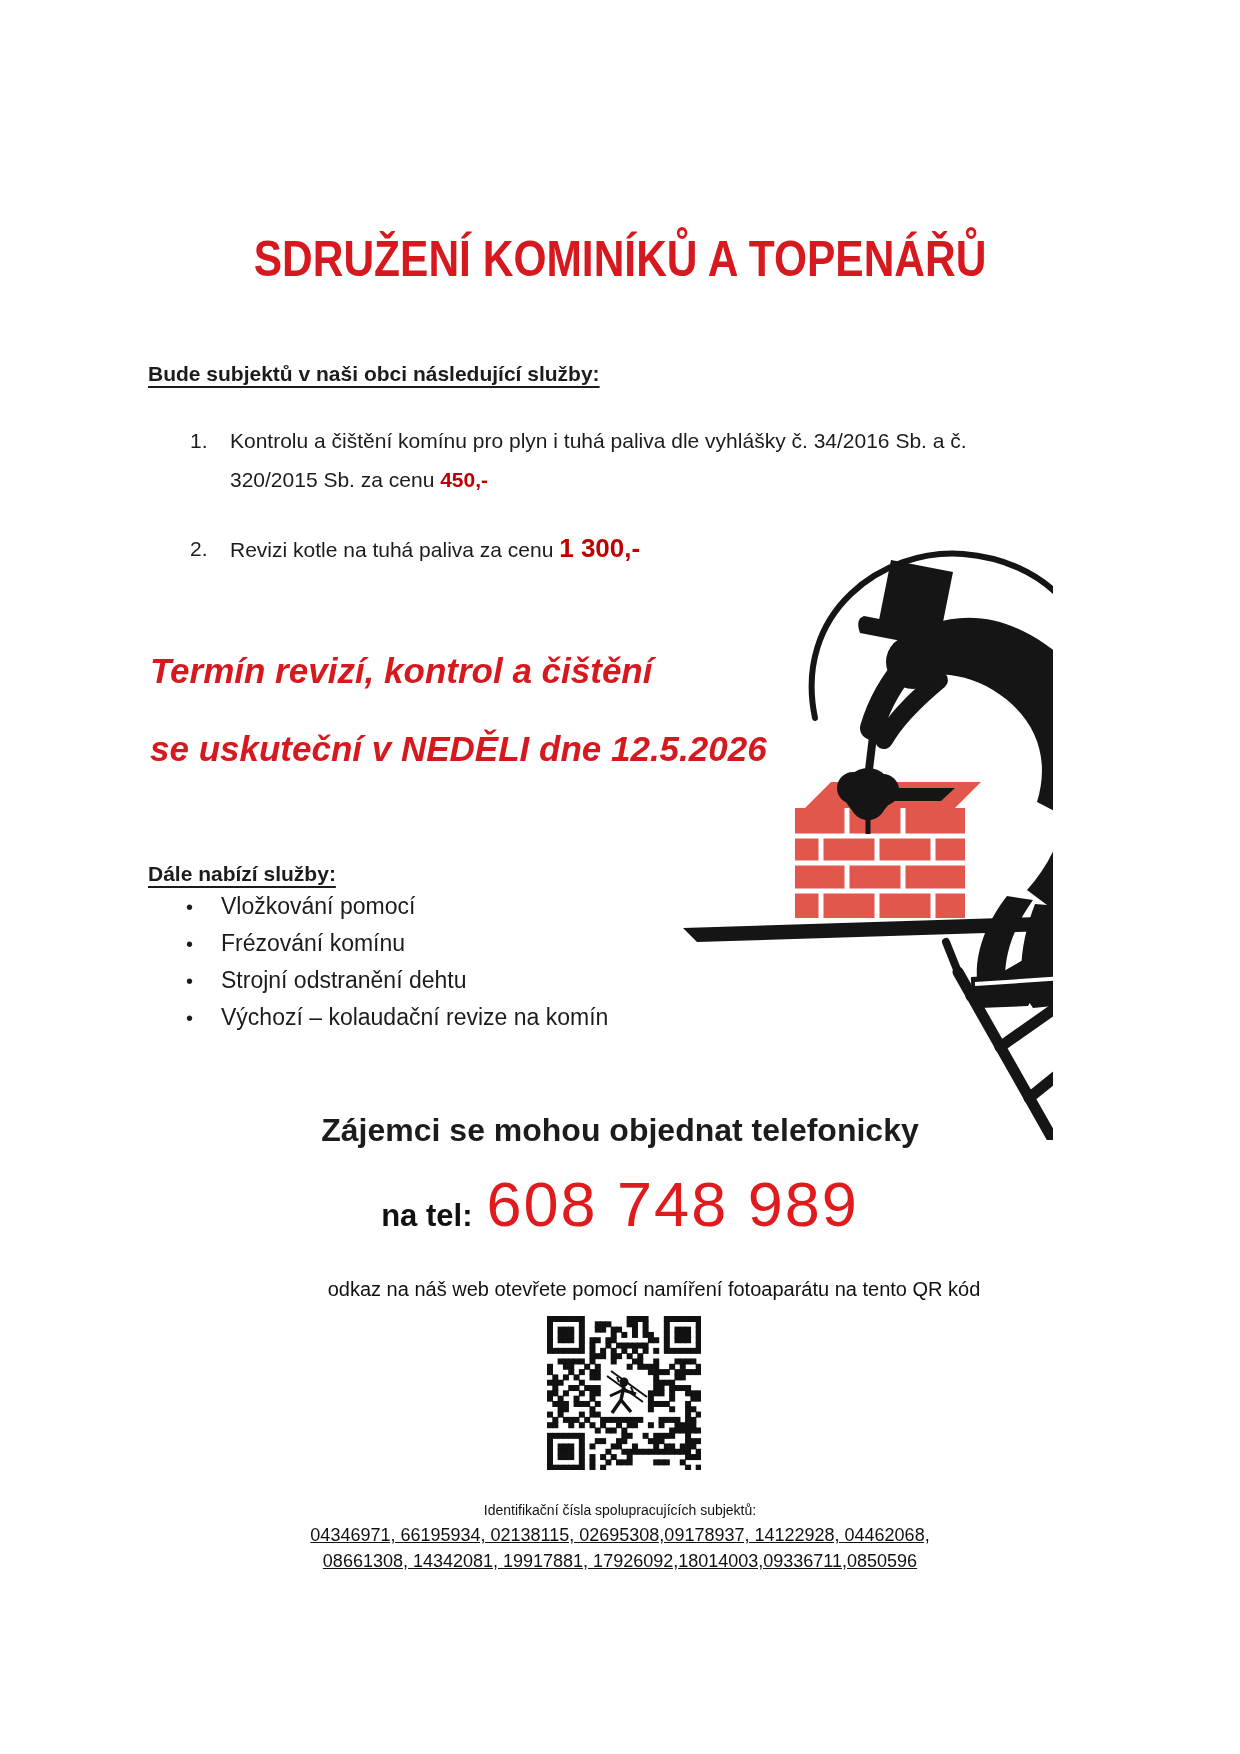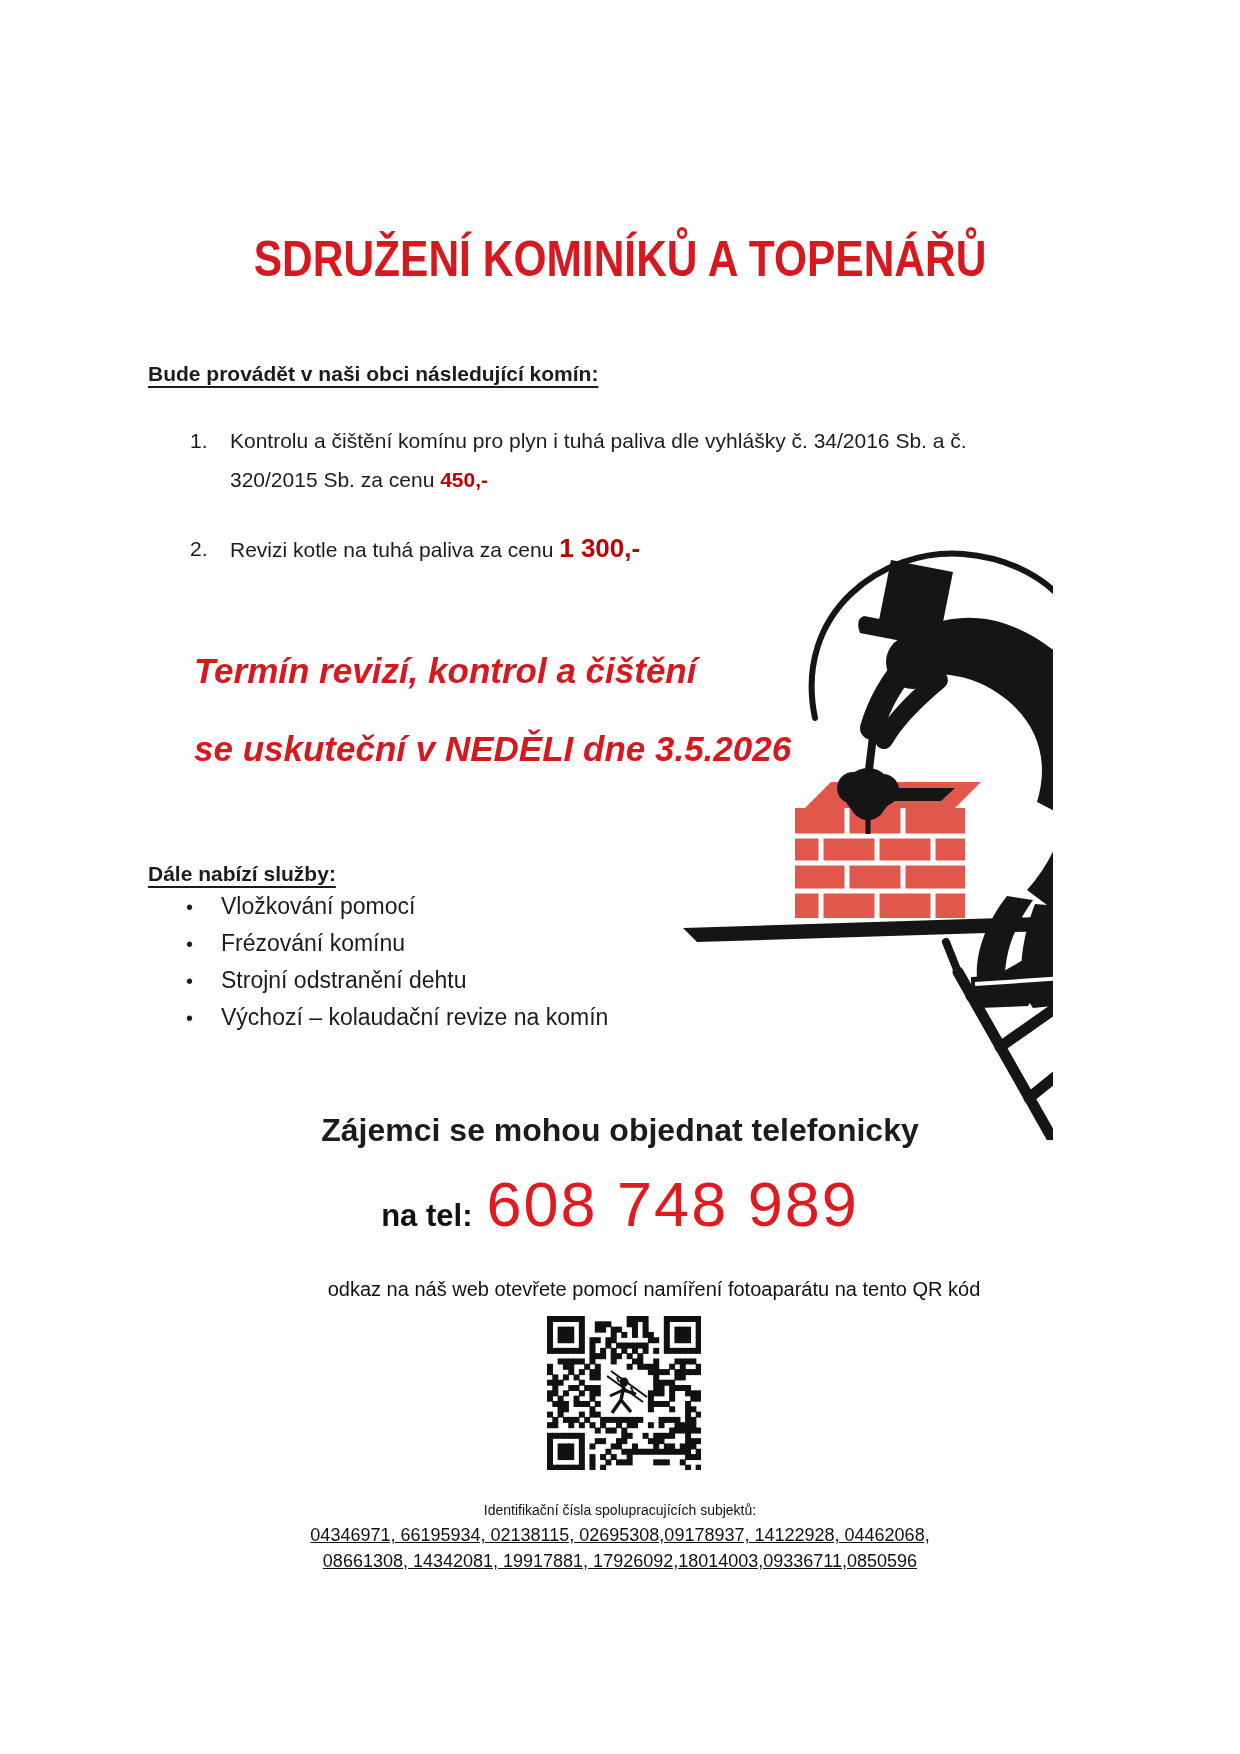--- a/index.html
+++ b/index.html
@@ -20,21 +20,21 @@
   .h-main{top:362px;}
   .h-extra{top:862px;}
   .ol-item{position:absolute;left:190px;display:flex;font-size:21px;line-height:39px;}
   .ol-item .num{width:40px;flex:none;}
   .item-1{top:421px;width:810px;}
   .item-2{top:529px;width:810px;}
   .price{color:var(--red_price);font-weight:700;margin-top:40px;}
   .price-big{font-size:26px;}
   .date-notice{
     position:absolute;left:150px;top:632px;color:var(--red_title);
-    font-size:35px;font-weight:700;font-style:italic;line-height:78px;white-space:nowrap;margin-left:44px;
+    font-size:35px;font-weight:700;font-style:italic;line-height:78px;white-space:nowrap;
   }
   .bullets{position:absolute;left:186px;top:893px;font-size:23px;}
   .bullet-row{display:flex;align-items:baseline;height:37px;}
   .bullet-dot{width:35px;flex:none;font-size:20px;}
   .contact-heading{
     position:absolute;top:1112px;left:0;width:1240px;text-align:center;
     font-size:32px;font-weight:700;
   }
   .phone-row{
     position:absolute;top:1168px;left:0;width:1240px;text-align:center;
@@ -54,38 +54,38 @@
 </style>
 </head>
 <body>
 
 <div class="page">
 
   <div class="title">
     <span class="squeeze">SDRUŽENÍ KOMINÍKŮ A TOPENÁŘŮ</span>
   </div>
 
-  <div class="section-heading h-main">Bude provádět v naši obci následující komín:</div>
+  <div class="section-heading h-main">Bude subjektů v naši obci následující služby:</div>
 
   <div class="ol-item item-1">
     <span class="num">1.</span>
     <span><span>Kontrolu a čištění komínu pro plyn i tuhá paliva dle vyhlášky č. 34/2016 Sb. a č.</span><br>
       <span>320/2015 Sb. za cenu </span><span class="price">450,-</span>
     </span>
   </div>
 
   <div class="ol-item item-2">
     <span class="num">2.</span>
     <span><span>Revizi kotle na tuhá paliva za cenu </span><span class="price price-big">1 300,-</span>
     </span>
   </div>
 
   <div class="date-notice">
     <div>Termín revizí, kontrol a čištění</div>
-    <div>se uskuteční v NEDĚLI dne 3.5.2026</div>
+    <div>se uskuteční v NEDĚLI dne 12.5.2026</div>
   </div>
 
   <div class="section-heading h-extra">Dále nabízí služby:</div>
 
   <div class="bullets">
     <div class="bullet-row">
       <span class="bullet-dot">•</span>
       <span>Vložkování pomocí</span>
     </div>
     <div class="bullet-row">

